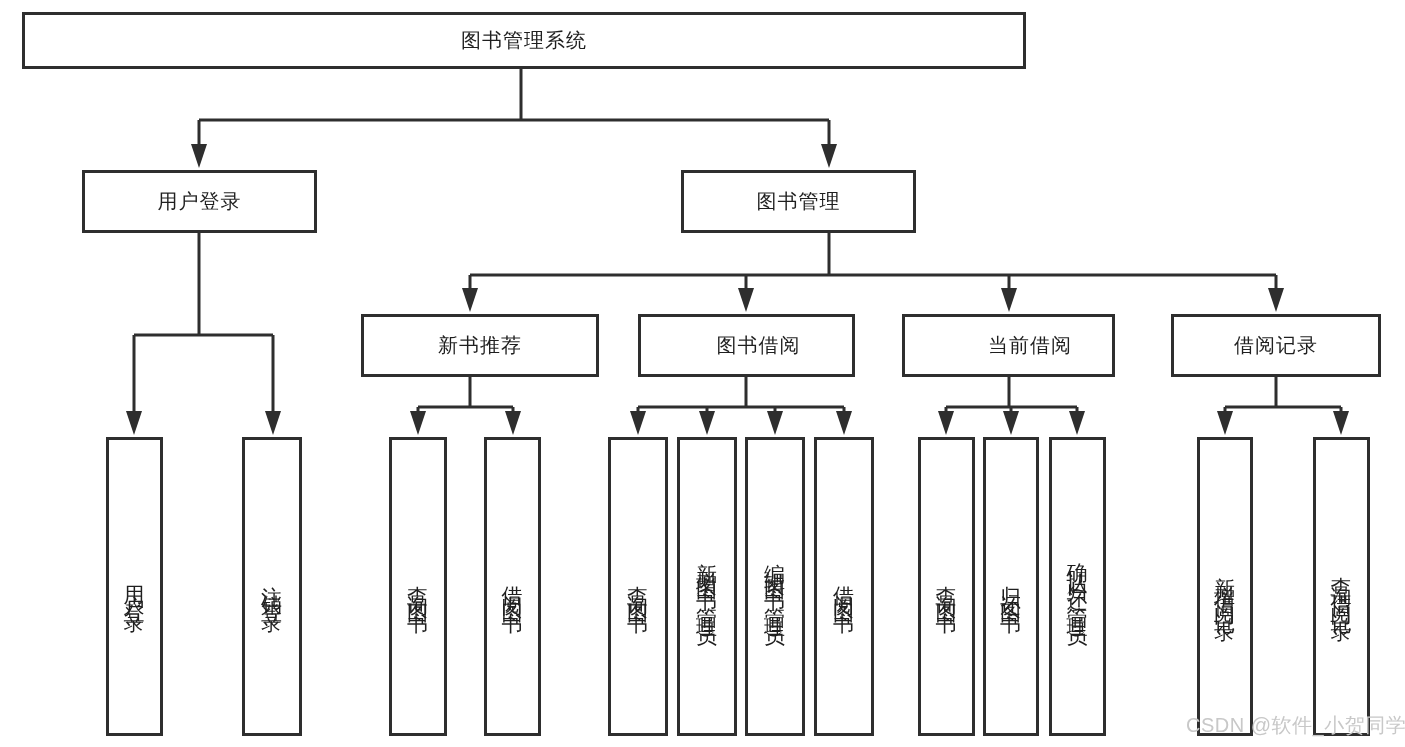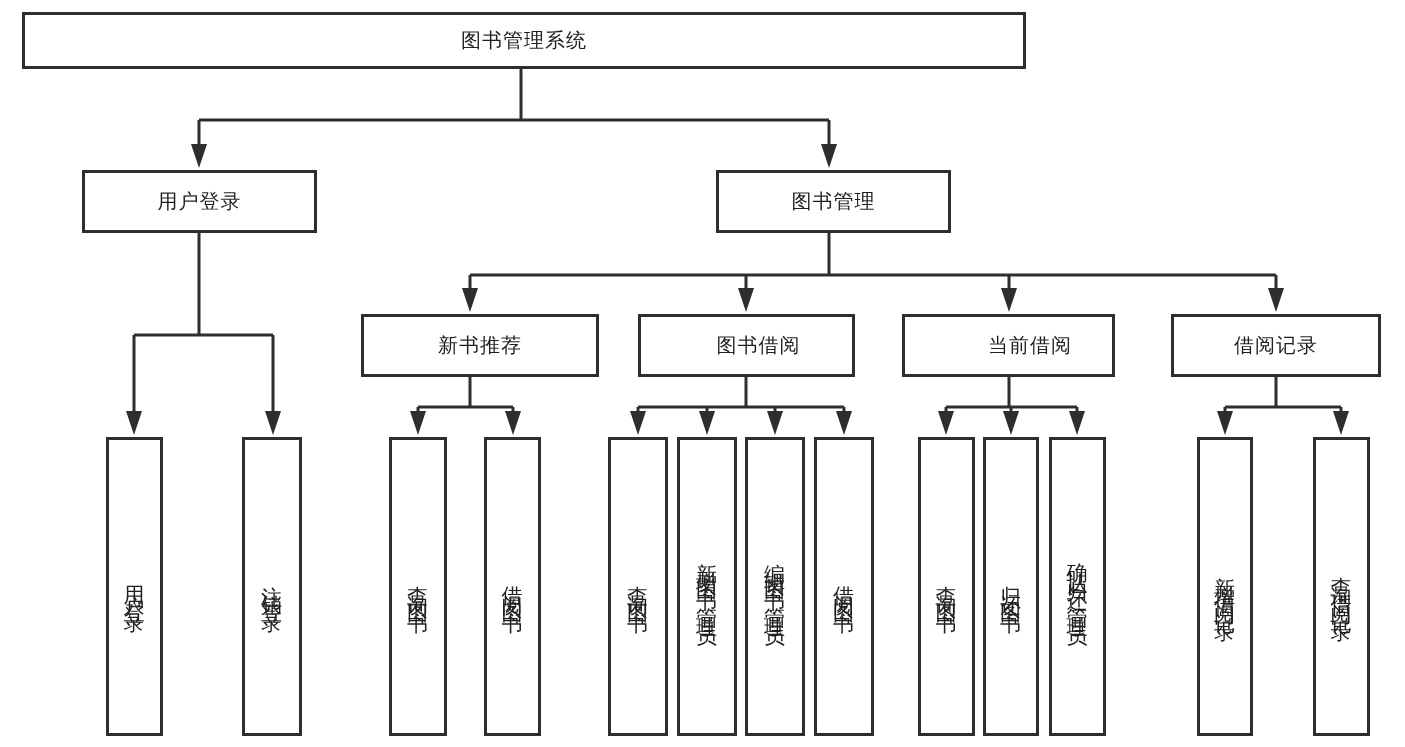--- a/index.html
+++ b/index.html
@@ -77,21 +77,21 @@
     </g>
   </svg>
 
   <div class="box" style="left:22px;top:12px;width:1004px;height:57px;">
     <span class="hlabel">图书管理系统</span>
   </div>
 
   <div class="box" style="left:82px;top:170px;width:235px;height:63px;">
     <span class="hlabel">用户登录</span>
   </div>
-  <div class="box" style="left:716px;top:170px;width:235px;height:63px;">
+  <div class="box" style="left:681px;top:170px;width:235px;height:63px;">
     <span class="hlabel">图书管理</span>
   </div>
 
   <div class="box" style="left:361px;top:314px;width:238px;height:63px;">
     <span class="hlabel">新书推荐</span>
   </div>
   <div class="box" style="left:638px;top:314px;width:217px;height:63px;padding-left:24px;">
     <span class="hlabel">图书借阅</span>
   </div>
   <div class="box" style="left:902px;top:314px;width:213px;height:63px;padding-left:43px;">
@@ -138,14 +138,15 @@
     <span class="vlabel">确认归还（管理员）</span>
   </div>
 
   <div class="box" style="left:1197px;top:437px;width:56px;height:299px;">
     <span class="vlabel">新增借阅记录</span>
   </div>
   <div class="box" style="left:1313px;top:437px;width:57px;height:299px;">
     <span class="vlabel">查询借阅记录</span>
   </div>
 
+  <div class="watermark">CSDN @软件_小贺同学</div>
 
 </div>
 
 </body></html>

